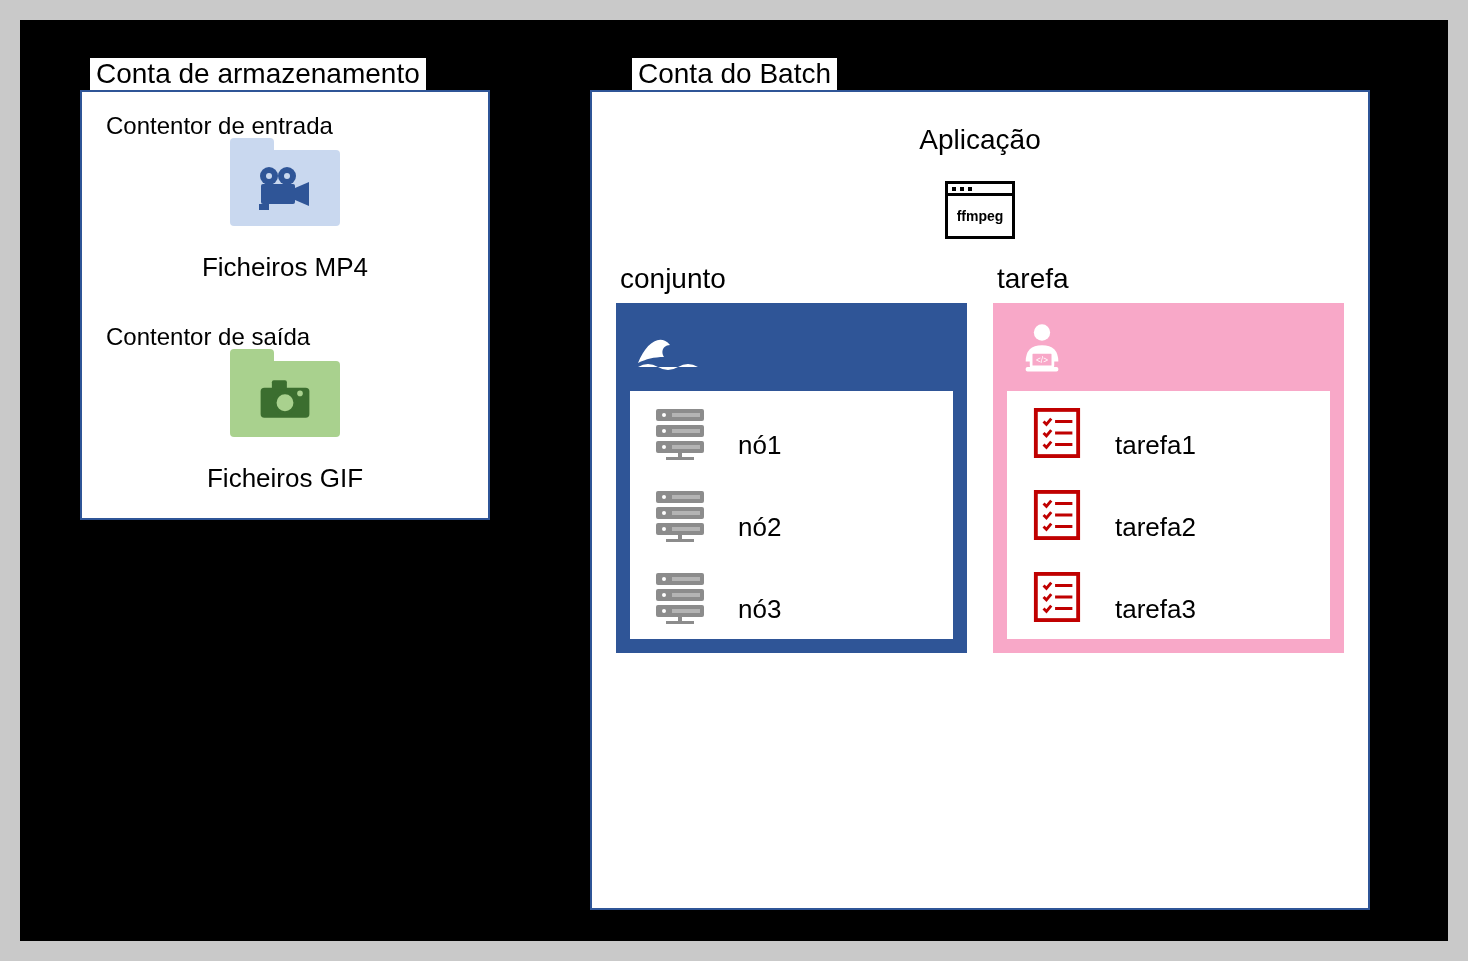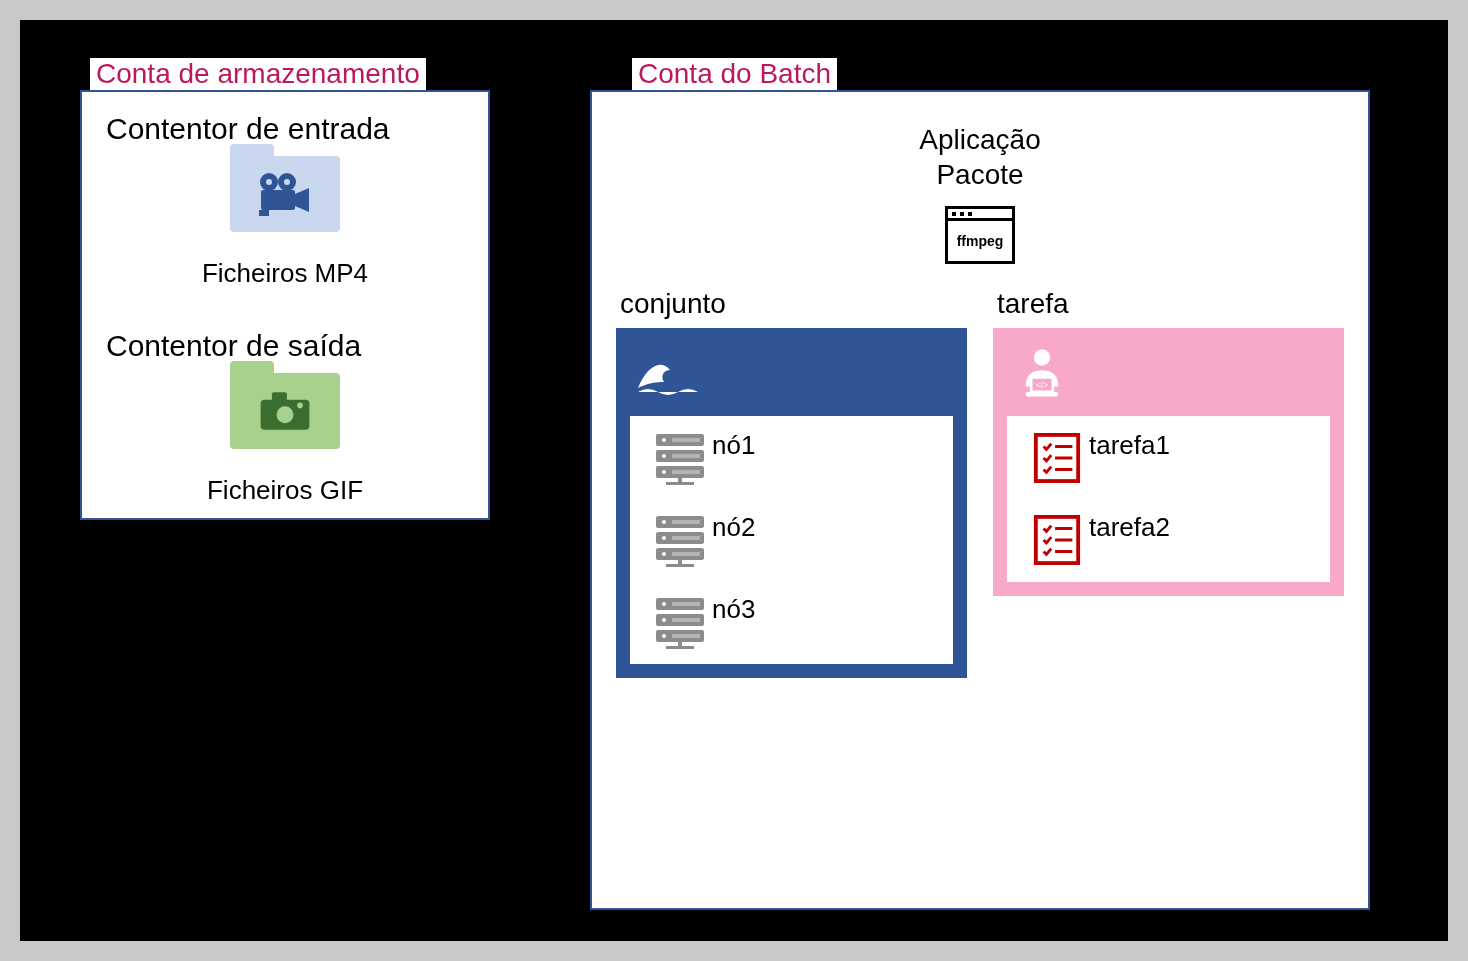--- a/index.html
+++ b/index.html
@@ -14,76 +14,76 @@
     background: #000;
     width: 100%;
     height: 100%;
     position: relative;
     padding: 30px 40px;
   }
   .storage-header, .batch-header {
     position: absolute;
     top: 38px;
     background: #fff;
-    color: #be185d;
+    color: #000000;
     font-size: 28px;
     padding: 0 6px;
     z-index: 5;
   }
   .storage-header { left: 70px; }
   .batch-header   { left: 580px; margin-left: 32px; }
 
   .storage-box {
     position: absolute;
     top: 70px;
     left: 60px;
     width: 410px;
     height: 430px;
     background: #fff;
     border: 2px solid #2f5597;
     padding: 20px 24px;
   }
   .storage-section { margin-bottom: 40px; }
-  .storage-title { font-size: 30px; color:#000; margin-bottom: 8px; }
+  .storage-title { font-size: 24px; color:#000; margin-bottom: 8px; }
   .storage-row { display:flex; align-items:center; gap:24px;flex-direction:column; }
   .storage-row .icon-slot { width:110px; height:80px; display:flex; align-items:center; justify-content:center; }
   .storage-row .label { font-size:26px; color:#000; }
 
   .batch-box {
     position: absolute;
     top: 70px;
     left: 570px;
     width: 780px;
     height: 820px;
     background: #fff;
     border: 2px solid #2f5597;
     padding: 30px 24px;
   }
   .app-area { text-align:center; margin-bottom: 24px; }
   .app-area .app-line { font-size:28px; color:#000; line-height:1.25; }
   .app-icon-box {
     width:70px; height:58px;
-    border:3px solid #000; margin:14px auto 0;
+    border:3px solid #000; margin:24px auto 0;
     display:flex; flex-direction:column;
   }
   .app-icon-top { height:12px; border-bottom:3px solid #000; display:flex; gap:4px; padding:0 4px; align-items:center; }
   .app-icon-top .dot { width:4px; height:4px; background:#000; }
   .app-icon-body { flex:1; display:flex; align-items:center; justify-content:center; font-size:14px; font-weight:600; }
 
   .columns { display:flex; gap:26px; margin-top:6px; }
   .col-head { font-size:28px; color:#000; margin-bottom:8px; padding-left:4px; }
   .col { width: 398px; }
   .pool-panel { background:#2f5597; padding:14px; }
   .job-panel  { background:#f8a8c8; padding:14px; }
   .panel-header { height:60px; display:flex; align-items:center; padding-left:6px; margin-bottom:14px; }
   .inner-white {
     background:#fff; padding:14px 18px;
     display:flex; flex-direction:column; gap:26px;
   }
-  .item-row { display:flex; align-items:flex-start; }
+  .item-row { display:flex; align-items:flex-end; gap:26px; }
   .item-row .icon-slot { width:64px; height:56px; display:flex; align-items:center; justify-content:center; }
   .item-row .item-label { font-size:26px; color:#000; }
 
   
   .folder {
     position:relative; width:110px; height:76px; border-radius:4px;
   }
   .folder::before {
     content:""; position:absolute; top:-12px; left:0; width:44px; height:16px;
     border-radius:4px 4px 0 0;
@@ -146,21 +146,20 @@
           </div>
         </div>
         <div class="label">Ficheiros GIF</div>
       </div>
     </div>
   </div>
 
   <div class="batch-box">
     <div class="app-area">
       <div class="app-line">Aplicação</div>
-      <div class="app-line">Pacote</div>
       <div class="app-icon-box">
         <div class="app-icon-top">
           <div class="dot"></div>
             <div class="dot"></div>
             <div class="dot"></div>
         </div>
         <div class="app-icon-body">ffmpeg</div>
       </div>
     </div>
 
@@ -275,18 +274,31 @@
                     <g fill="none" stroke="#c00000" stroke-width="4">
                   <rect x="4" y="4" width="44" height="48"></rect>
                   <path d="M12 16 l3 3 l5 -6 M24 16 h18" stroke-width="3"></path>
                   <path d="M12 28 l3 3 l5 -6 M24 28 h18" stroke-width="3"></path>
                   <path d="M12 40 l3 3 l5 -6 M24 40 h18" stroke-width="3"></path>
                 </g>
                   </svg>
               </div>
               <div class="item-label">tarefa2</div>
             </div>
+            <div class="item-row">
+              <div class="icon-slot">
+                <svg viewBox="0 0 52 56" width="50" height="54">
+                    <g fill="none" stroke="#c00000" stroke-width="4">
+                  <rect x="4" y="4" width="44" height="48"></rect>
+                  <path d="M12 16 l3 3 l5 -6 M24 16 h18" stroke-width="3"></path>
+                  <path d="M12 28 l3 3 l5 -6 M24 28 h18" stroke-width="3"></path>
+                  <path d="M12 40 l3 3 l5 -6 M24 40 h18" stroke-width="3"></path>
+                </g>
+                  </svg>
+              </div>
+              <div class="item-label">tarefa3</div>
+            </div>
           </div>
         </div>
       </div>
     </div>
   </div>
 </div>
 
 </body></html>

